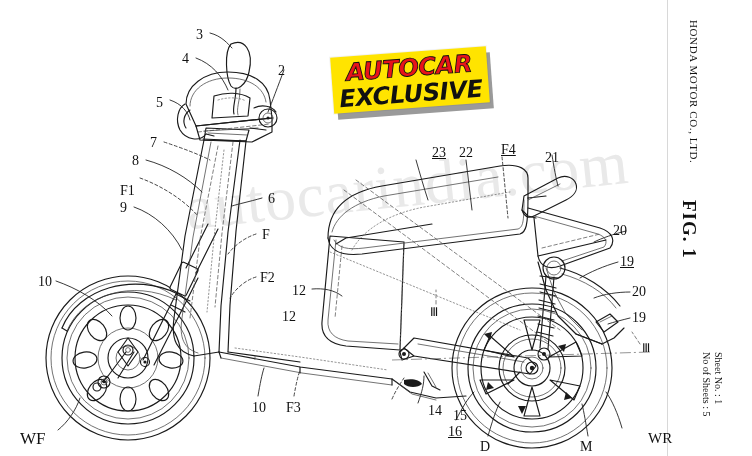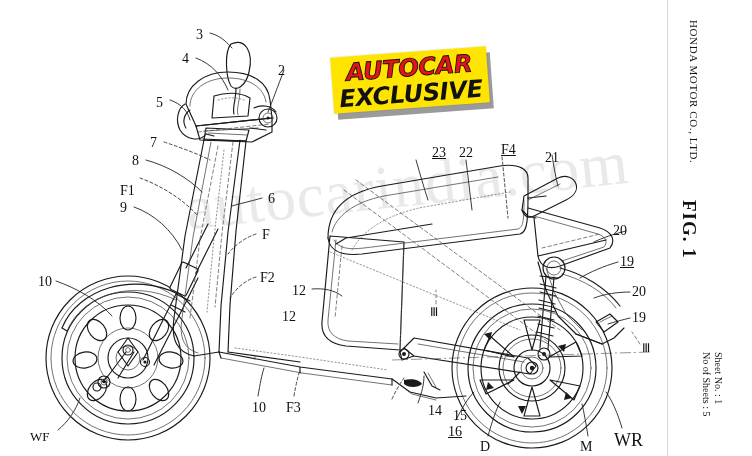--- a/index.html
+++ b/index.html
@@ -392,22 +392,22 @@
   <div class="callout" style="left:38px;top:275px;">10</div>
   <div class="callout" style="left:282px;top:310px;">12</div>
   <div class="callout" style="left:292px;top:284px;">12</div>
   <div class="callout" style="left:252px;top:401px;">10</div>
   <div class="callout" style="left:286px;top:401px;">F3</div>
   <div class="callout" style="left:384px;top:404px;margin-left:44px;">14</div>
   <div class="callout" style="left:410px;top:409px;margin-left:43px;">15</div>
   <div class="callout" style="left:448px;top:425px;text-decoration:underline;">16</div>
   <div class="callout" style="left:480px;top:440px;">D</div>
   <div class="callout" style="left:580px;top:440px;">M</div>
-  <div class="callout" style="left:614px;top:431px;font-size:18px;">WR</div>
-  <div class="callout" style="left:30px;top:430px;font-size:13px;">WF</div>
+  <div class="callout" style="left:648px;top:431px;font-size:15px;">WR</div>
+  <div class="callout" style="left:20px;top:430px;font-size:17px;">WF</div>
   <div class="callout" style="left:432px;top:146px;text-decoration:underline;">23</div>
   <div class="callout" style="left:459px;top:146px;">22</div>
   <div class="callout" style="left:501px;top:143px;text-decoration:underline;">F4</div>
   <div class="callout" style="left:545px;top:151px;">21</div>
   <div class="callout" style="left:613px;top:224px;">20</div>
   <div class="callout" style="left:620px;top:255px;text-decoration:underline;">19</div>
   <div class="callout" style="left:632px;top:285px;">20</div>
   <div class="callout" style="left:632px;top:311px;">19</div>
   <div class="callout" style="left:430px;top:306px;font-size:12px;">Ⅲ</div>
   <div class="callout" style="left:642px;top:342px;font-size:12px;">Ⅲ</div>

